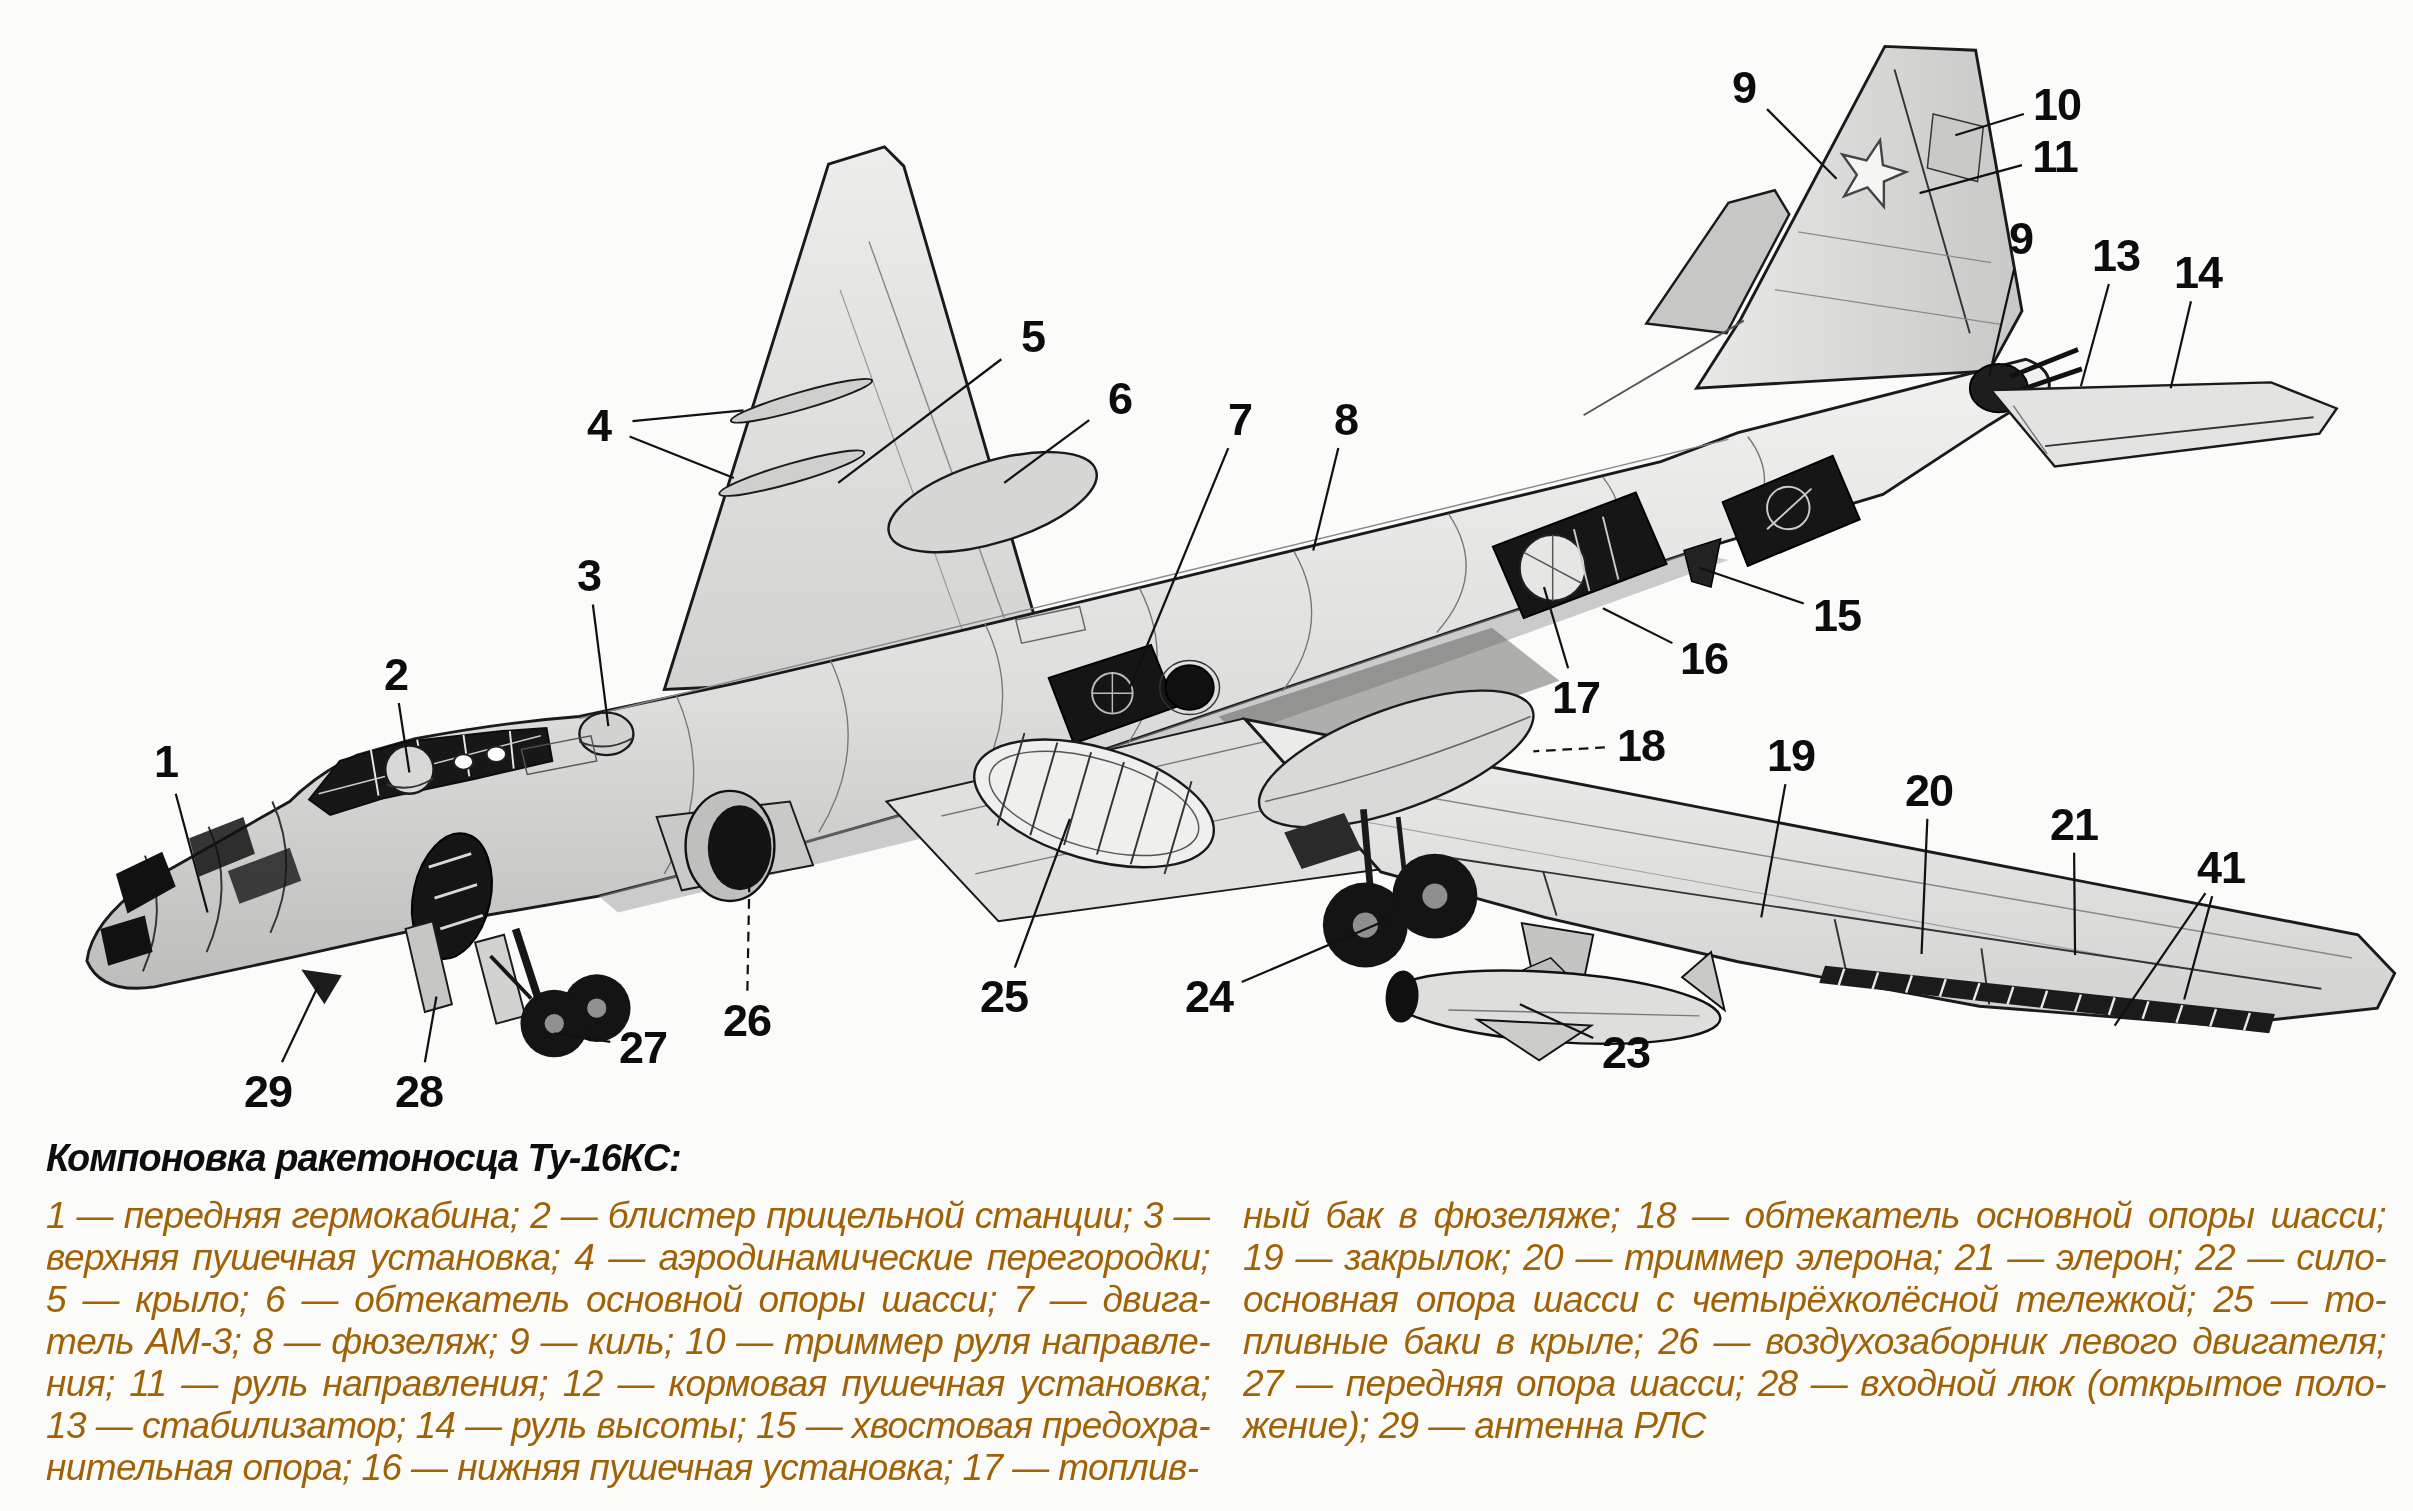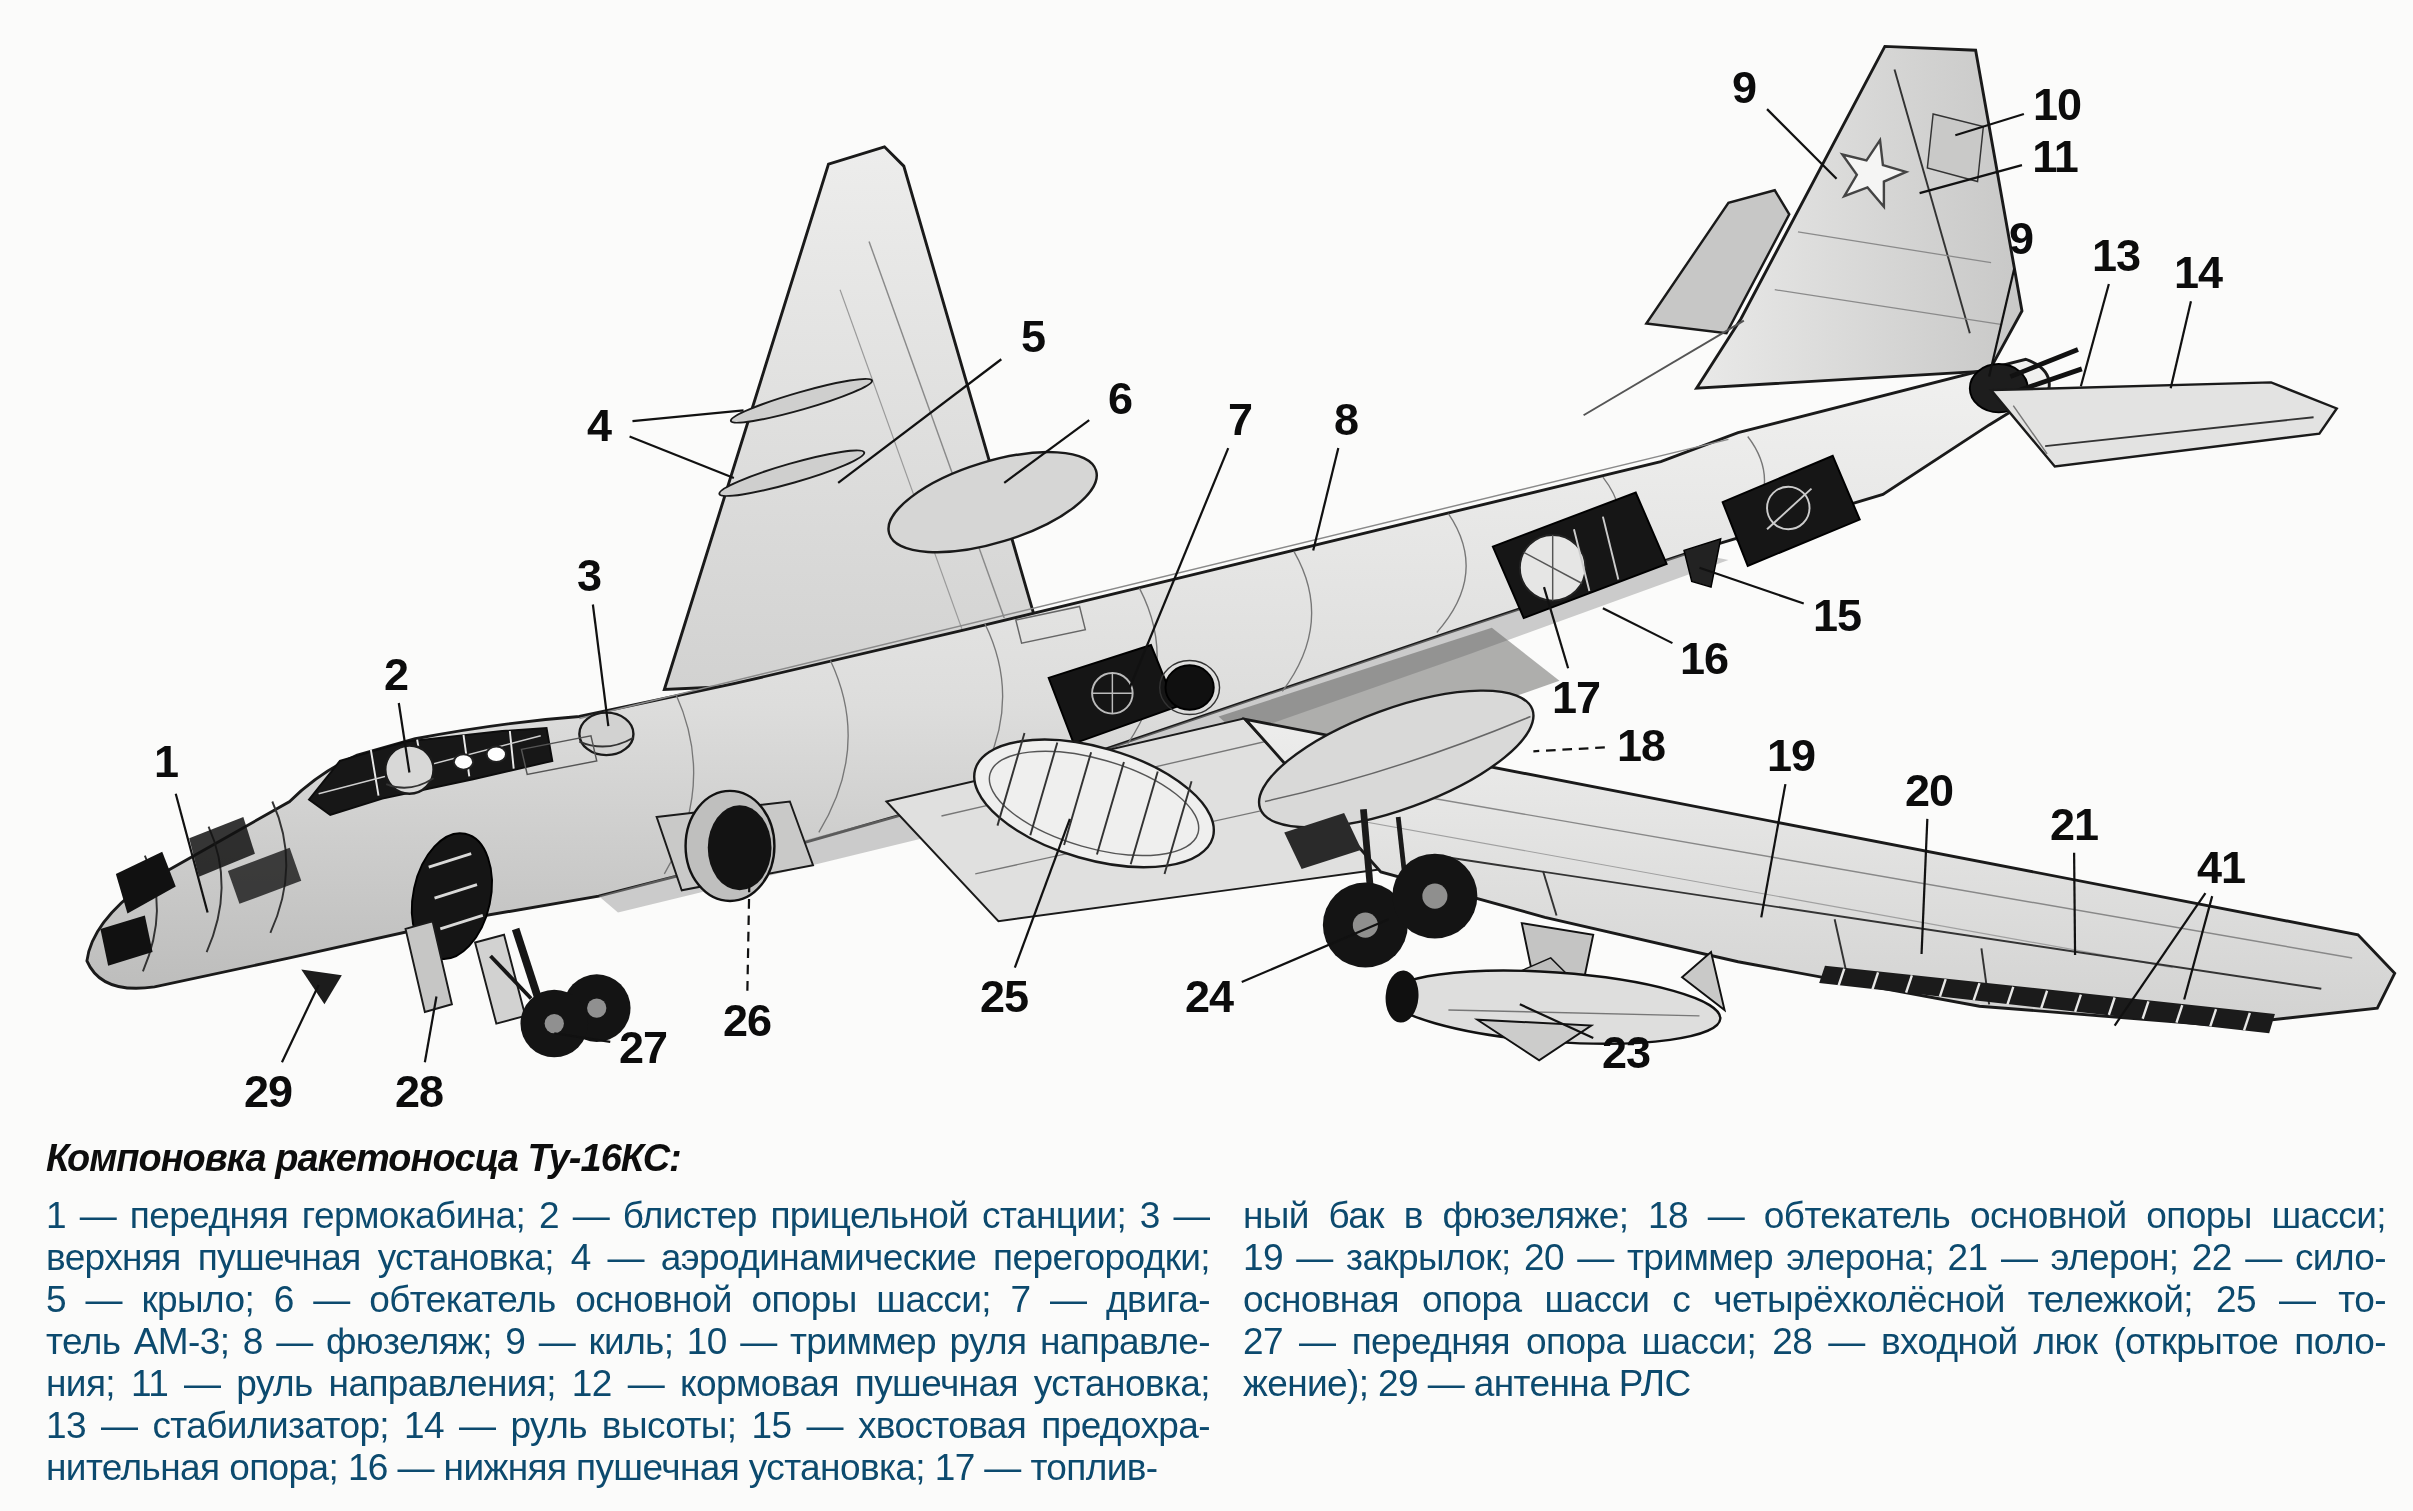--- a/index.html
+++ b/index.html
@@ -6,21 +6,21 @@
   #page{position:relative;width:2414px;height:1511px;background:#fbfbfa;overflow:hidden;
         font-family:"Liberation Sans",sans-serif;color:#141414;}
   #diagram{position:absolute;left:0;top:0;width:2414px;height:1125px;}
   #art,#leaders{position:absolute;left:0;top:0;}
   .num{position:absolute;transform:translate(-50%,-50%);font-weight:bold;font-size:45px;
        line-height:1;color:#0c0c0c;letter-spacing:-1px;white-space:nowrap;}
   #legend{position:absolute;left:46px;top:1137px;width:2340px;}
   #legend-title{font-size:38px;font-weight:bold;font-style:italic;letter-spacing:-1px;
                 margin:0 0 15.4px 0;color:#0d0d0d;}
   #cols{display:flex;gap:33px;}
-  .col{font-size:37px;line-height:42px;letter-spacing:-0.6px;color:#0c4a6e;}
+  .col{font-style:italic;font-size:37px;line-height:42px;letter-spacing:-0.6px;color:#a16207;}
   .col-left{width:1164px;}
   .col-right{width:1143px;}
   .lline{white-space:nowrap;}
   .lline.j{text-align:justify;text-align-last:justify;white-space:normal;
            height:42px;overflow:hidden;}
 </style>
 </head>
 <body>
 
 <div id="page">
@@ -310,19 +310,20 @@
           <div class="lline j">5 — крыло; 6 — обтекатель основной опоры шасси; 7 — двига-</div>
           <div class="lline j">тель АМ-3; 8 — фюзеляж; 9 — киль; 10 — триммер руля направле-</div>
           <div class="lline j">ния; 11 — руль направления; 12 — кормовая пушечная установка;</div>
           <div class="lline j">13 — стабилизатор; 14 — руль высоты; 15 — хвостовая предохра-</div>
           <div class="lline">нительная опора; 16 — нижняя пушечная установка; 17 — топлив-</div>
         </div>
       <div class="col col-right">
           <div class="lline j">ный бак в фюзеляже; 18 — обтекатель основной опоры шасси;</div>
           <div class="lline j">19 — закрылок; 20 — триммер элерона; 21 — элерон; 22 — сило-</div>
           <div class="lline j">основная опора шасси с четырёхколёсной тележкой; 25 — то-</div>
+          <div class="lline j">пливные баки в крыле; 26 — воздухозаборник левого двигателя;</div>
           <div class="lline j">27 — передняя опора шасси; 28 — входной люк (открытое поло-</div>
           <div class="lline">жение); 29 — антенна РЛС</div>
         </div>
     </div>
   </div>
 </div>
 
 
 </body></html>

